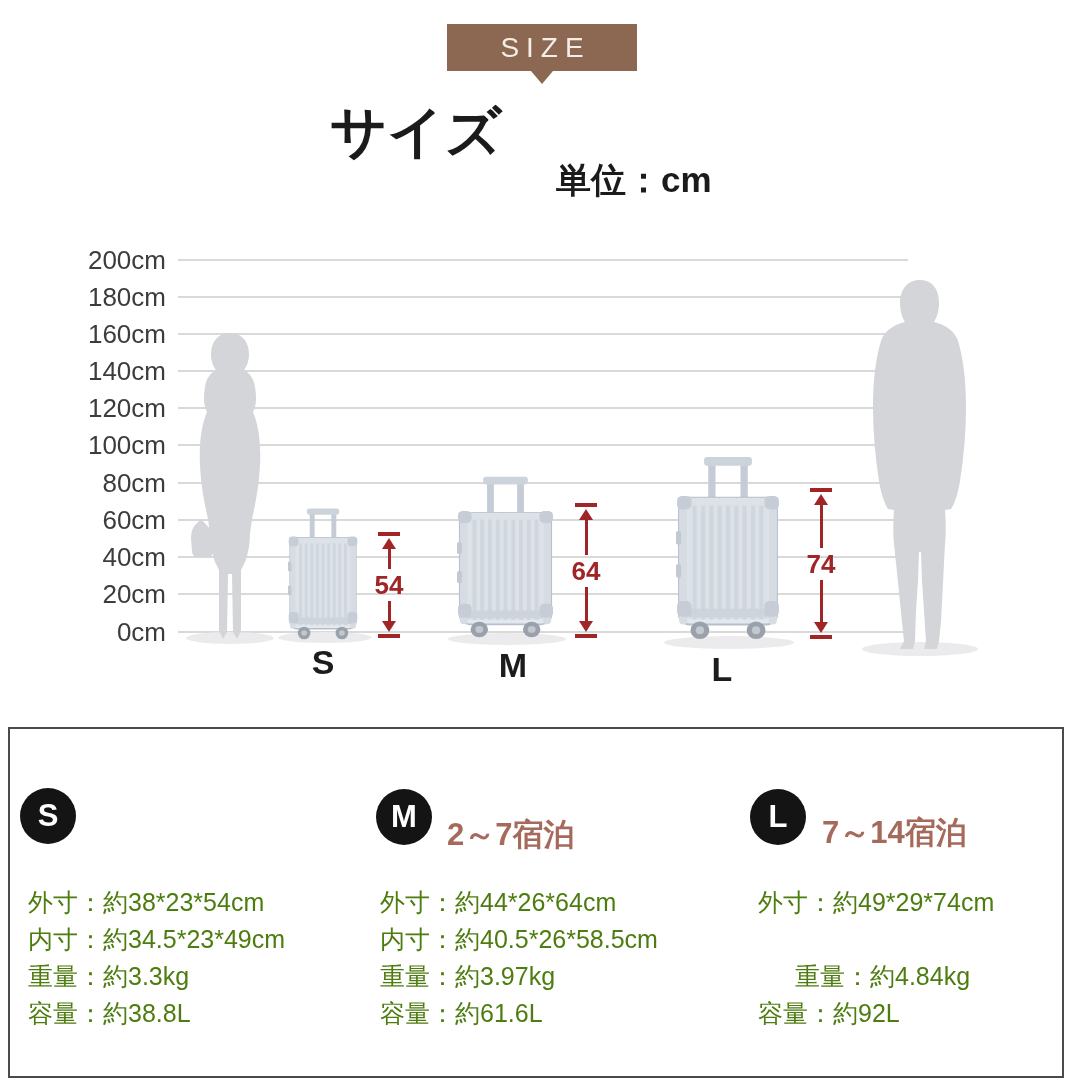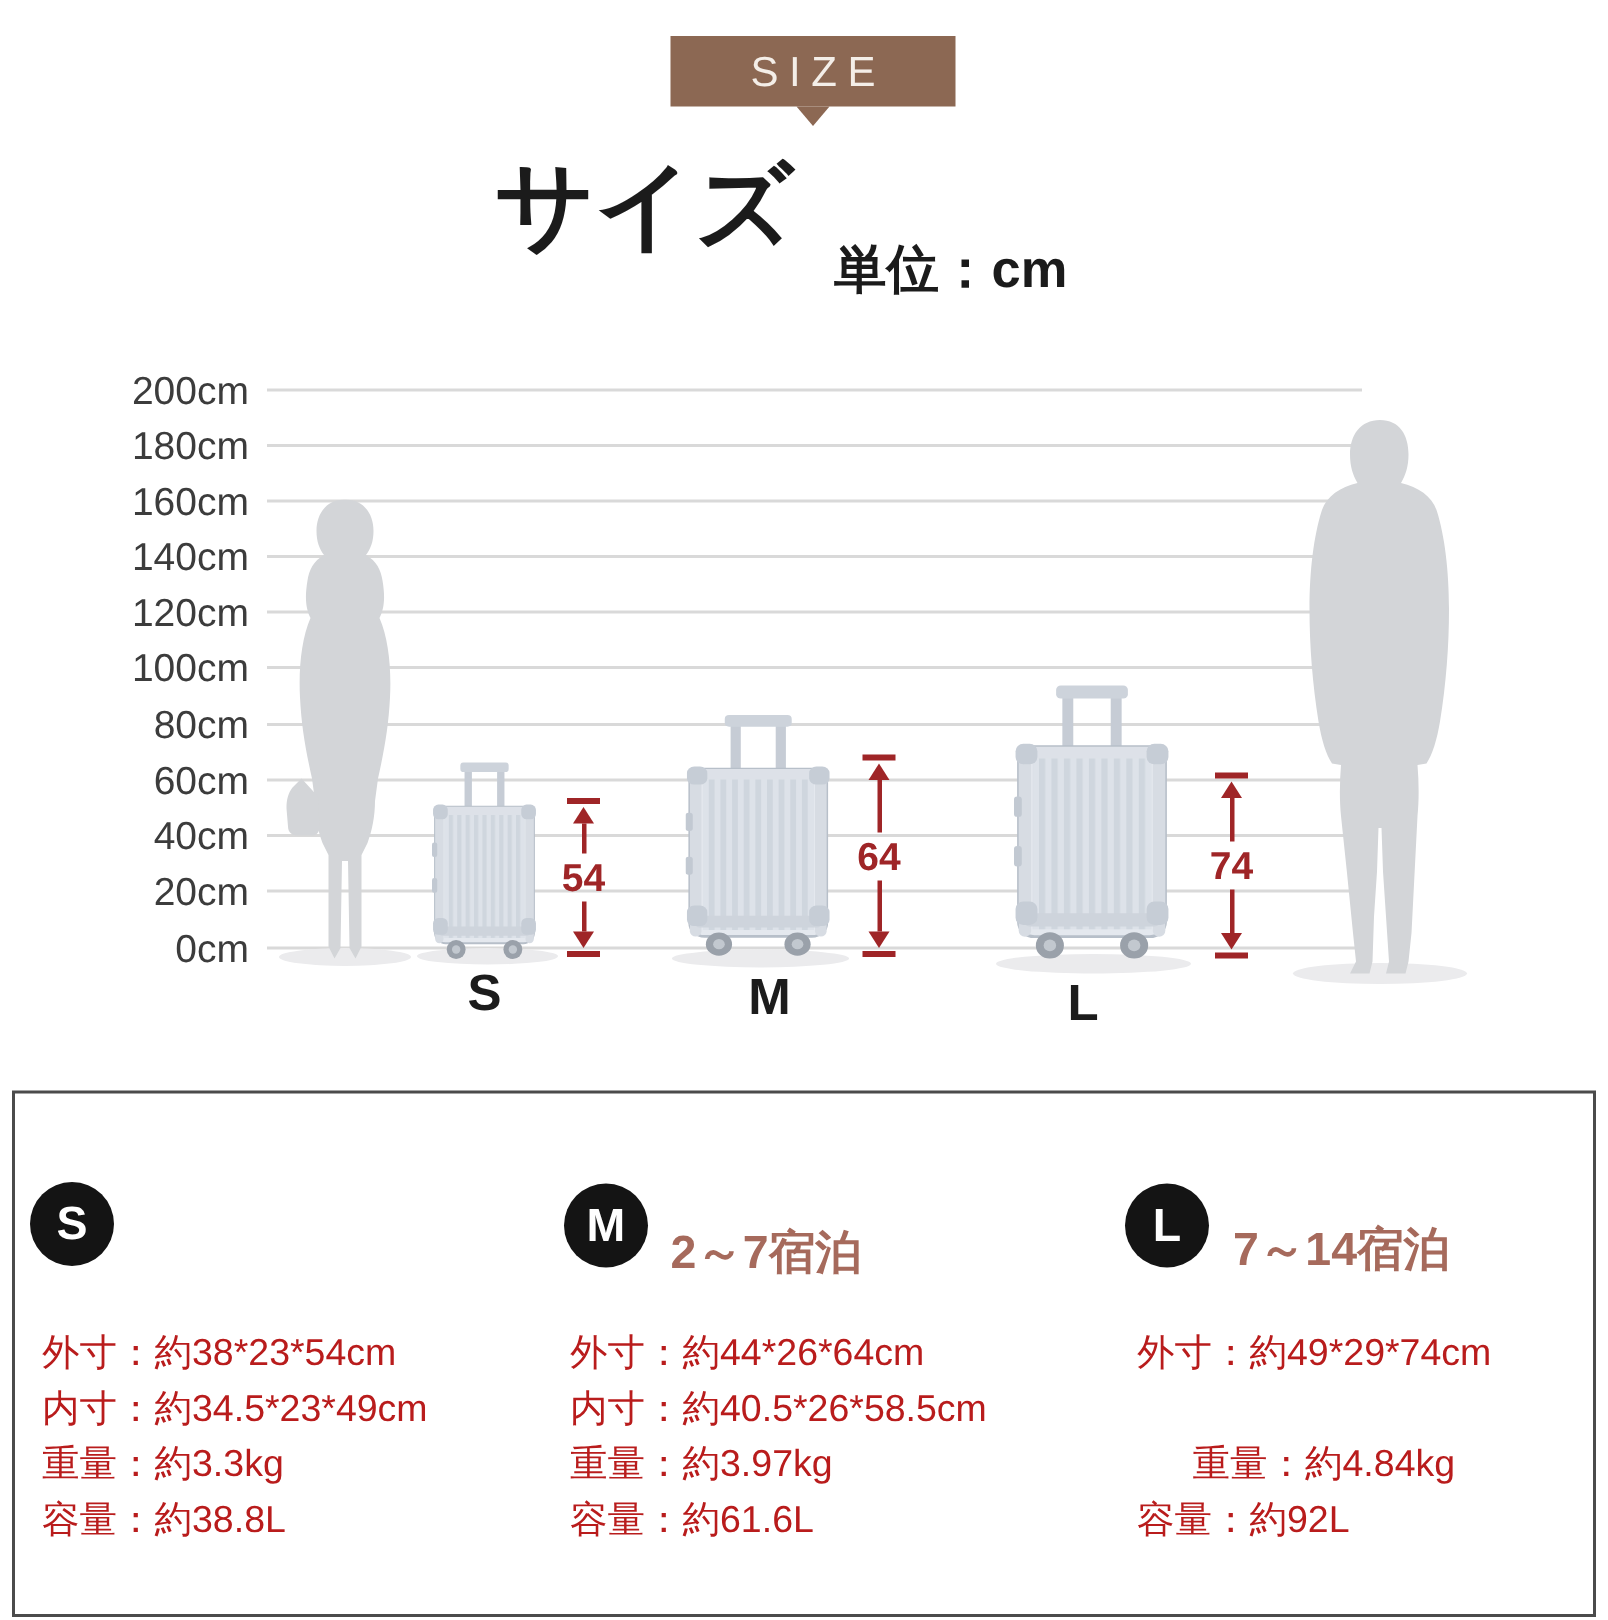--- a/index.html
+++ b/index.html
@@ -6,21 +6,21 @@
   .stage{position:relative;width:1072px;height:1080px;background:#ffffff;overflow:hidden;
          font-family:"Liberation Sans","DejaVu Sans",sans-serif;}
 
   
   .size-tab{position:absolute;left:447px;top:24px;width:190px;height:47px;background:#8c6853;
             display:flex;align-items:center;justify-content:center;}
   .size-tab .tab-text{color:#f4eee8;font-size:28px;letter-spacing:7px;font-weight:normal;padding-left:7px;}
   .tab-pointer{position:absolute;left:531px;top:71px;width:0;height:0;
                border-left:11px solid transparent;border-right:11px solid transparent;
                border-top:13px solid #8c6853;}
-  .main-title{position:absolute;left:330px;top:104px;font-size:65px;font-weight:bold;color:#1b1b1b;line-height:1;}
+  .main-title{position:absolute;left:330px;top:104px;font-size:56px;font-weight:bold;color:#1b1b1b;line-height:1;}
   .unit-label{position:absolute;left:556px;top:128px;font-size:35px;font-weight:bold;color:#1b1b1b;line-height:1;margin-top:34px;}
 
   
   .gridline{position:absolute;left:178px;width:730px;height:2px;background:#d9d9d9;}
   .tick{position:absolute;left:40px;width:126px;height:30px;line-height:30px;text-align:right;
         font-size:26px;color:#3c3c3c;}
   .shadow{position:absolute;border-radius:50%;background:#ebebed;}
   .silhouette{position:absolute;}
   .case{position:absolute;}
   .case-label{position:absolute;width:80px;text-align:center;font-size:34px;font-weight:bold;color:#1c1c1c;line-height:1;}
@@ -31,21 +31,21 @@
   .measure .ah.up{border-left:7px solid transparent;border-right:7px solid transparent;border-bottom:11px solid #9f2527;margin-top:2px;}
   .measure .ah.down{border-left:7px solid transparent;border-right:7px solid transparent;border-top:11px solid #9f2527;margin-bottom:2px;}
   .measure .seg{width:3px;background:#9f2527;flex:1 1 auto;}
   .measure .num{font-size:26px;font-weight:bold;color:#9f2527;line-height:1;margin:3px 0;white-space:nowrap;}
 
   
   .panel-box{position:absolute;left:8px;top:727px;width:1052px;height:347px;border:2px solid #4b4b4b;background:#ffffff;}
   .badge{position:absolute;width:56px;height:56px;border-radius:50%;background:#141414;color:#ffffff;
          display:flex;align-items:center;justify-content:center;font-size:31px;font-weight:bold;}
   .heading{position:absolute;font-size:31px;font-weight:bold;color:#a66a5c;line-height:36px;}
-  .spec-row{position:absolute;font-size:25px;color:#b91c1c;line-height:28px;white-space:nowrap;text-align:right;}
+  .spec-row{position:absolute;font-size:25px;color:#4d7c0f;line-height:28px;white-space:nowrap;text-align:right;}
 </style>
 </head>
 <body>
 
 <div class="stage">
 
   <div class="size-tab">
     <span class="tab-text">SIZE</span>
   </div>
   <div class="tab-pointer"></div>
@@ -217,21 +217,21 @@
   <div class="measure" style="left:574px;top:503px;height:135px">
     <div class="cap"></div>
     <div class="ah up"></div>
     <div class="seg"></div>
     <div class="num">64</div>
     <div class="seg"></div>
     <div class="ah down"></div>
     <div class="cap"></div>
   </div>
 
-  <div class="measure" style="left:809px;top:515px;height:124px">
+  <div class="measure" style="left:809px;top:488px;height:151px">
     <div class="cap"></div>
     <div class="ah up"></div>
     <div class="seg"></div>
     <div class="num">74</div>
     <div class="seg"></div>
     <div class="ah down"></div>
     <div class="cap"></div>
   </div>
 
   <div class="panel-box"></div>

